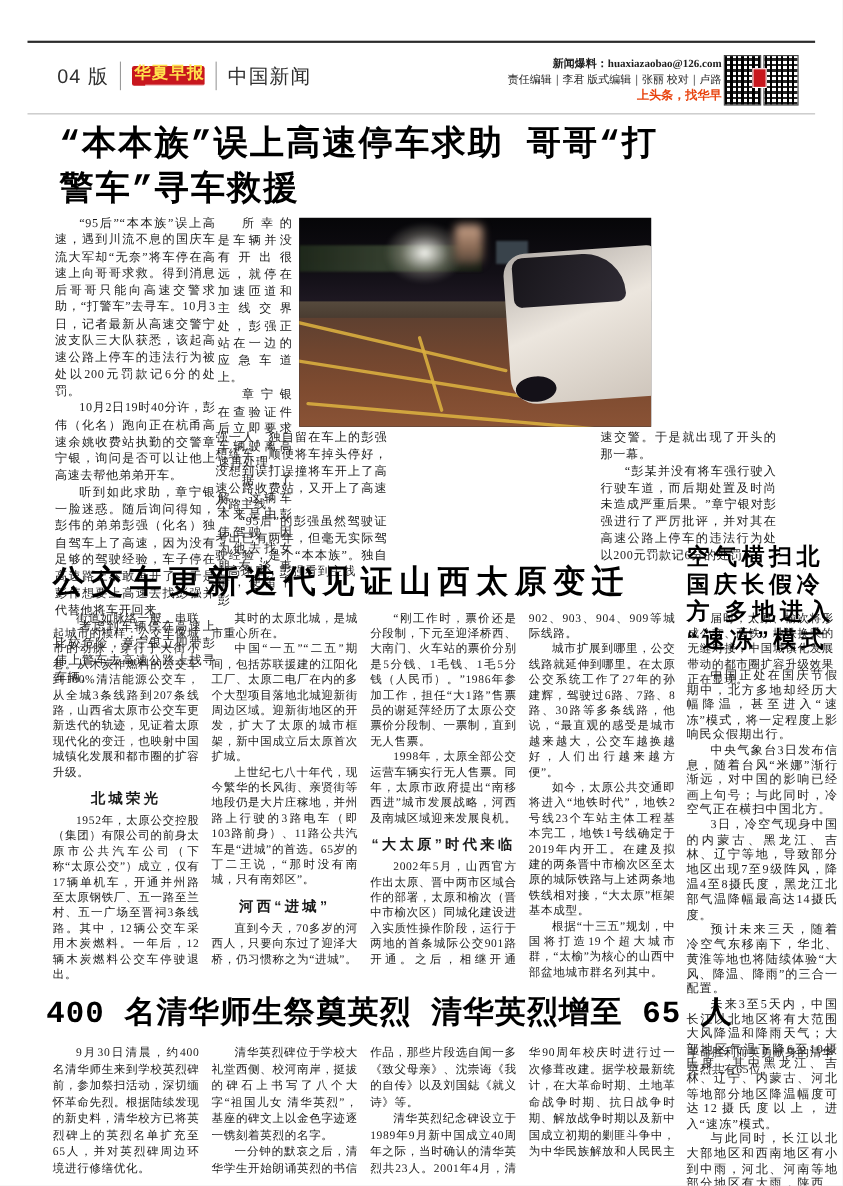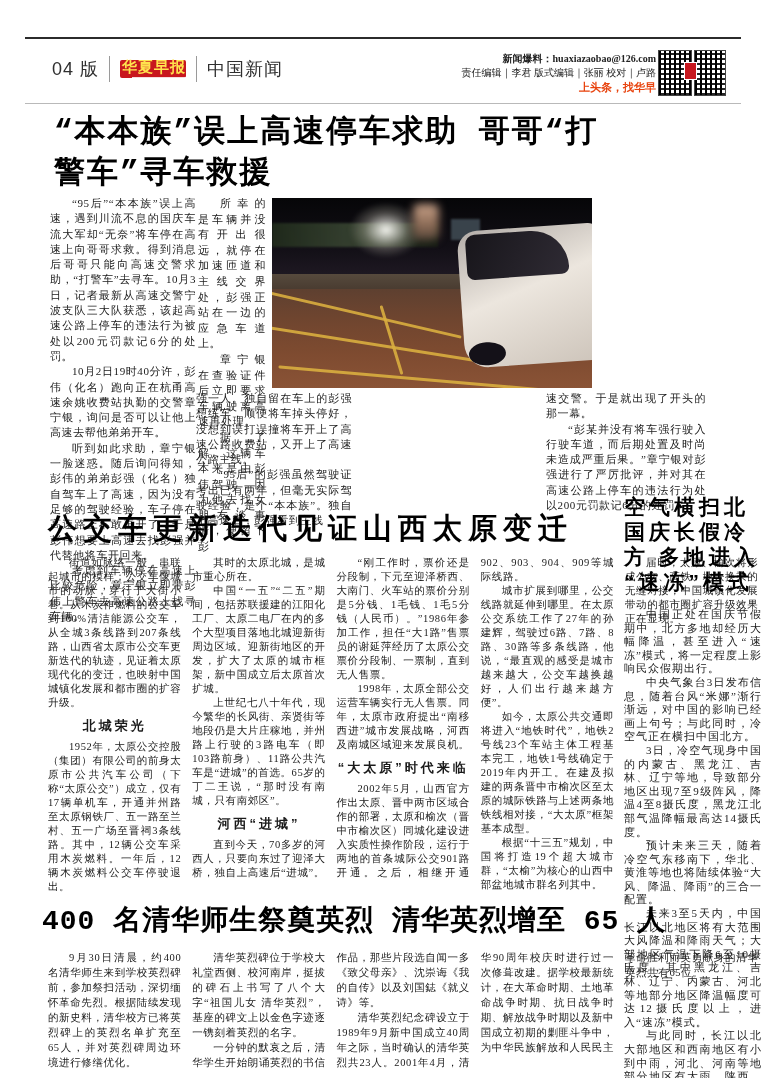--- a/index.html
+++ b/index.html
@@ -150,21 +150,21 @@
 
   <div class="abs hl" id="a2-headline">公交车更新迭代见证山西太原变迁</div>
   <div class="abs bodytext small" id="a2-body">
     <p>街道如脉络一般，串联起城市的模样；公交车像城市的动脉，穿行于大街小巷。从木炭作燃料的公交车到100%清洁能源公交车，从全城3条线路到207条线路，山西省太原市公交车更新迭代的轨迹，见证着太原现代化的变迁，也映射中国城镇化发展和都市圈的扩容升级。</p>
     <div class="subhead">北城荣光</div>
     <p>1952年，太原公交控股（集团）有限公司的前身太原市公共汽车公司（下称“太原公交”）成立，仅有17辆单机车，开通并州路至太原钢铁厂、五一路至兰村、五一广场至晋祠3条线路。其中，12辆公交车采用木炭燃料。一年后，12辆木炭燃料公交车停驶退出。</p>
     <p>其时的太原北城，是城市重心所在。</p>
     <p>中国“一五”“二五”期间，包括苏联援建的江阳化工厂、太原二电厂在内的多个大型项目落地北城迎新街周边区域。迎新街地区的开发，扩大了太原的城市框架，新中国成立后太原首次扩城。</p>
     <p>上世纪七八十年代，现今繁华的长风街、亲贤街等地段仍是大片庄稼地，并州路上行驶的3路电车（即103路前身）、11路公共汽车是“进城”的首选。65岁的丁二王说，“那时没有南城，只有南郊区”。</p>
     <div class="subhead">河西“进城”</div>
-    <p>直到今天，70多岁的河西人，只要向东过了迎泽大桥，独自上高速后“进城”。</p>
+    <p>直到今天，70多岁的河西人，只要向东过了迎泽大桥，仍习惯称之为“进城”。</p>
     <p>“刚工作时，票价还是分段制，下元至迎泽桥西、大南门、火车站的票价分别是5分钱、1毛钱、1毛5分钱（人民币）。”1986年参加工作，担任“大1路”售票员的谢延萍经历了太原公交票价分段制、一票制，直到无人售票。</p>
     <p>1998年，太原全部公交运营车辆实行无人售票。同年，太原市政府提出“南移西进”城市发展战略，河西及南城区域迎来发展良机。</p>
     <div class="subhead">“大太原”时代来临</div>
     <p>2002年5月，山西官方作出太原、晋中两市区域合作的部署，太原和榆次（晋中市榆次区）同城化建设进入实质性操作阶段，运行于两地的首条城际公交901路开通。之后，相继开通902、903、904、909等城际线路。</p>
     <p>城市扩展到哪里，公交线路就延伸到哪里。在太原公交系统工作了27年的孙建辉，驾驶过6路、7路、8路、30路等多条线路，他说，“最直观的感受是城市越来越大，公交车越换越好，人们出行越来越方便”。</p>
     <p>如今，太原公共交通即将进入“地铁时代”，地铁2号线23个车站主体工程基本完工，地铁1号线确定于2019年内开工。在建及拟建的两条晋中市榆次区至太原的城际铁路与上述两条地铁线相对接，“大太原”框架基本成型。</p>
     <p>根据“十三五”规划，中国将打造19个超大城市群，“太榆”为核心的山西中部盆地城市群名列其中。</p>
     <p>届时，太原、榆次将形成公交、高铁、地铁换乘的无缝对接，中国城镇化发展带动的都市圈扩容升级效果正在显现。</p>
   </div>
 

